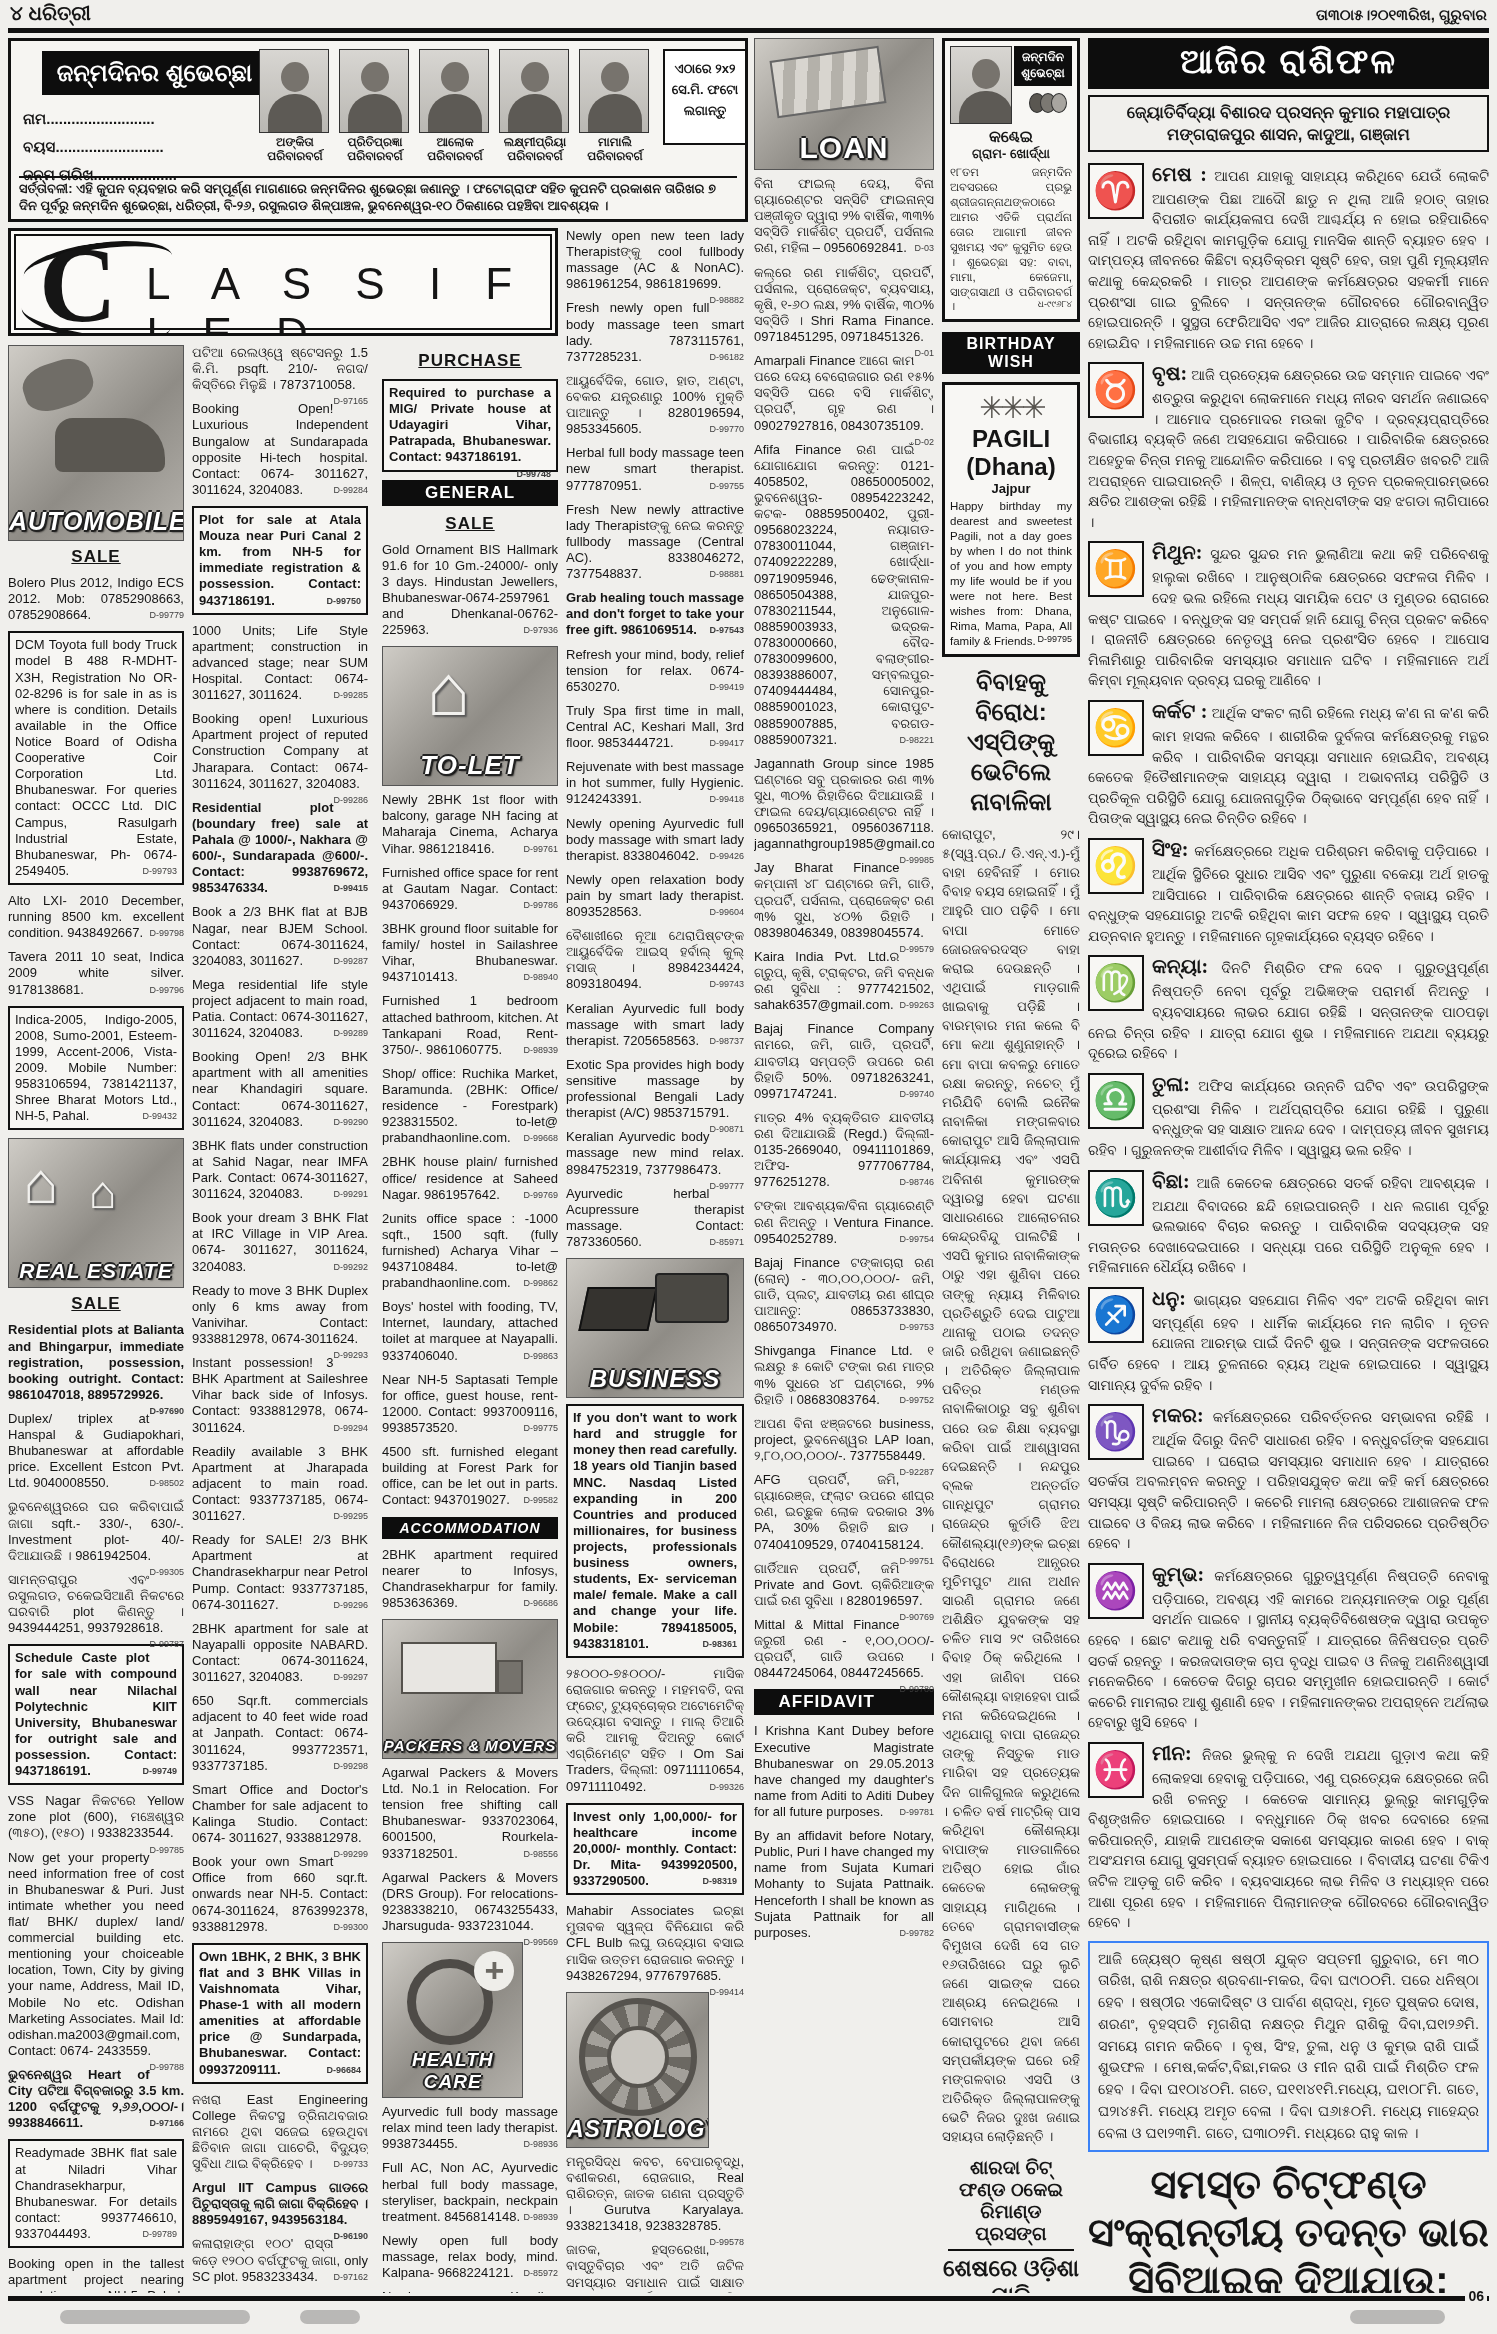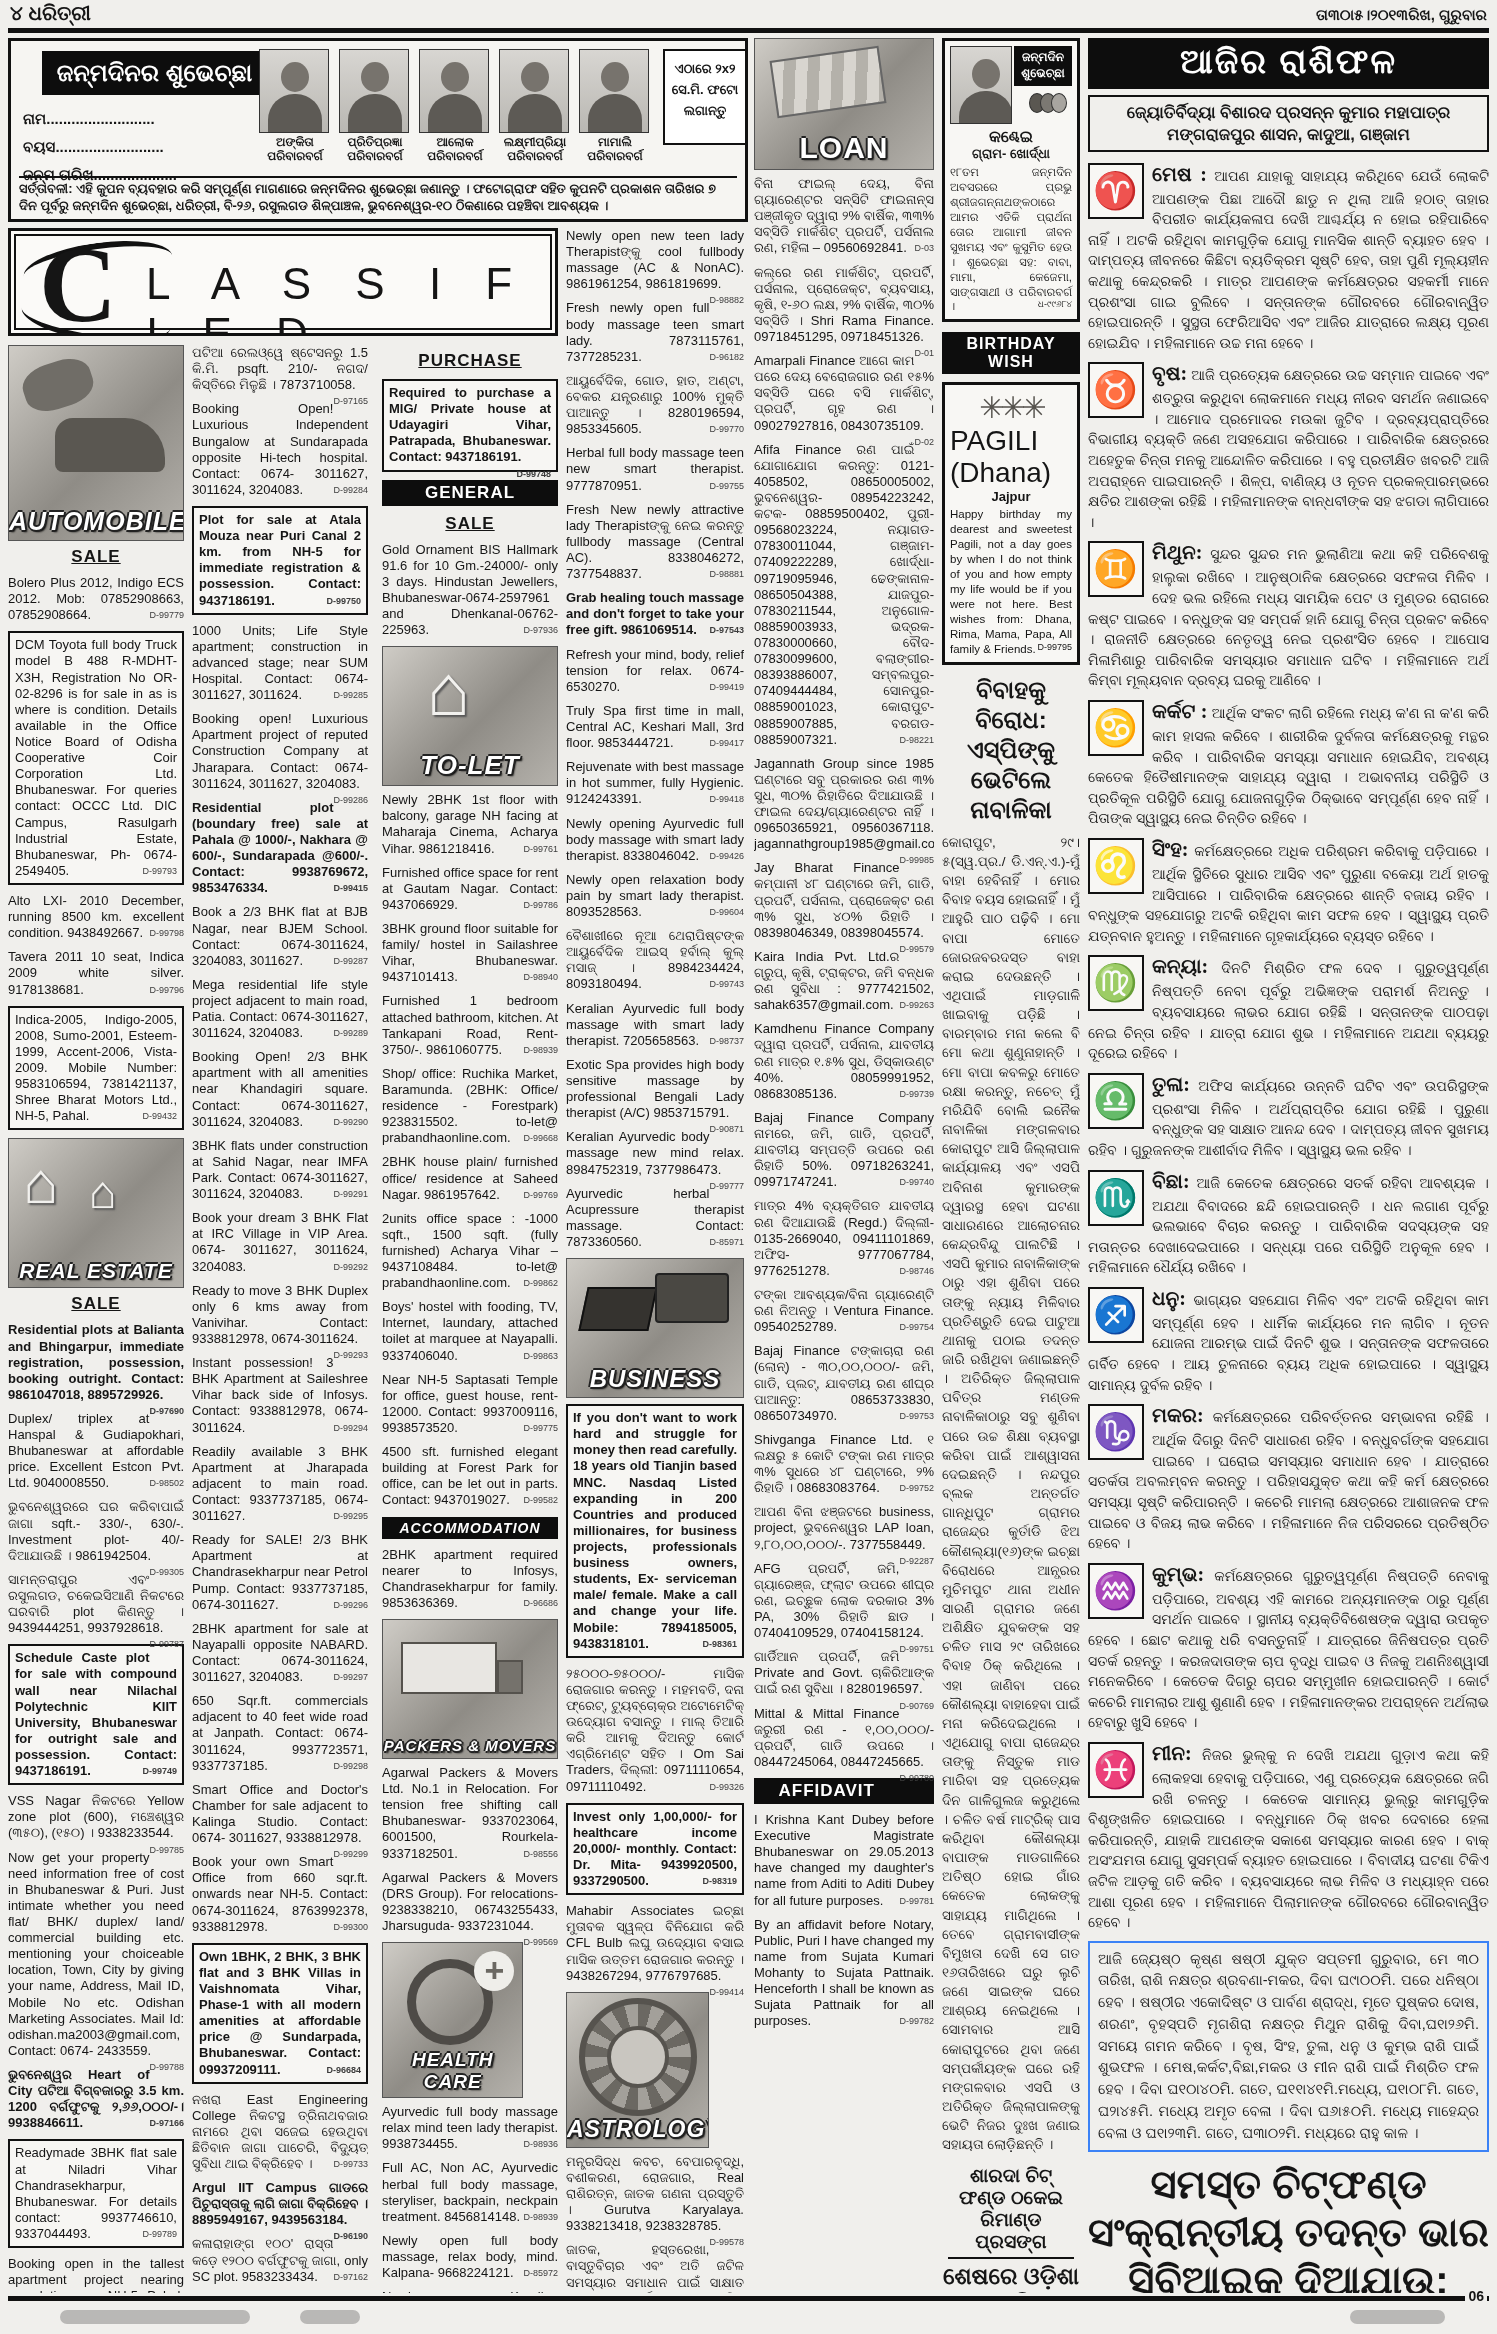--- a/index.html
+++ b/index.html
@@ -58,21 +58,21 @@
   .bwish .tag { position:absolute; right:5px; top:5px; width:58px; height:40px; background:#0d0d0d; color:#fff; font-size:12px; font-weight:bold; text-align:center; padding-top:4px; line-height:1.3; }
   .bwish .bphoto { width:62px; height:78px; }
   .balloons { position:absolute; right:10px; top:52px; }
   .balloon { display:inline-block; width:16px; height:20px; border-radius:50%; background:#5a5751; margin-left:-5px; border:1px solid #333; }
   .balloon.l { background:#a8a5a0; } .balloon.m { background:#7b7872; }
   .bname { text-align:center; font-weight:bold; font-size:16px; margin-top:4px; }
   .bplace { text-align:center; font-weight:bold; font-size:13px; }
   .bmsg { font-size:11.5px; line-height:1.3; margin-top:3px; text-align:justify; }
   .bmsg .ad-id { float:right; font-size:9px; }
   .flower { text-align:center; font-size:30px; color:#55524d; letter-spacing:-4px; }
-  .bname-en { font-weight:normal; font-size:28px; }
+  .bname-en { text-align:center; font-weight:bold; font-size:24px; }
   
   .news-head { text-align:center; font-weight:bold; font-size:24px; line-height:1.25; margin:10px 0 8px; }
   .news-kick { text-align:center; font-weight:bold; font-size:19px; border-bottom:2px solid #111; padding-bottom:4px; margin:10px 6px 4px; }
   .news-head2 { text-align:center; font-weight:bold; font-size:23px; margin-bottom:6px; }
   .news-body { font-size:13.5px; line-height:1.42; text-align:justify; }
   
   .horo-hdr { background:#0d0d0d; color:#fff; text-align:center; font-weight:bold; font-size:34px; padding:4px 0 7px; letter-spacing:2px; }
   .astro-box { border:2px solid #111; text-align:center; font-weight:bold; font-size:16.5px; padding:4px 2px; margin:6px 0 8px; line-height:1.35; }
   .zentry { font-size:14.2px; line-height:1.45; text-align:justify; margin-bottom:6px; }
   .zentry .zicon { float:left; width:56px; height:56px; border:2px solid #111; margin:3px 8px 2px 0; text-align:center; line-height:52px; font-size:36px; background:#f8f7f4; }
@@ -318,21 +318,20 @@
     </div>
     <div>
 
     <div class="ad"><span class="ad-t">ବିନା ଫାଇଲ୍ ଦେୟ, ବିନା ଗ୍ୟାରେଣ୍ଟର ସନ୍ସିଟି ଫାଇନାନ୍ସ ପଞ୍ଜୀକୃତ ଦ୍ୱାରା ୨% ବାର୍ଷିକ, ୩୩% ସବ୍‌ସିଡି ମାର୍କଶିଟ୍ ପ୍ରପର୍ଟି, ପର୍ସନାଲ ରଣ, ମହିଳା – 09560692841.</span> <span class="ad-id">D-03</span></div>
         <div class="ad"><span class="ad-t">କଲ୍‌ରେ ରଣ ମାର୍କଶିଟ୍, ପ୍ରପର୍ଟି, ପର୍ସନାଲ, ପ୍ରୋଜେକ୍ଟ, ବ୍ୟବସାୟ, କୃଷି, ୧-୬୦ ଲକ୍ଷ, ୨% ବାର୍ଷିକ, ୩୦% ସବ୍‌ସିଡି । Shri Rama Finance. 09718451295, 09718451326.</span> <span class="ad-id">D-01</span></div>
         <div class="ad"><span class="ad-t">Amarpali Finance ଆଗେ କାମ ପରେ ଦେୟ ବେରୋଜଗାର ରଣ ୧୫% ସବ୍‌ସିଡି ଘରେ ବସି ମାର୍କଶିଟ୍, ପ୍ରପର୍ଟି, ଗୃହ ରଣ । 09027927816, 08430735109.</span> <span class="ad-id">D-02</span></div>
         <div class="ad"><span class="ad-t">Afifa Finance ରଣ ପାଇଁ ଯୋଗାଯୋଗ କରନ୍ତୁ: 0121-4058502, 08650005002, ଭୁବନେଶ୍ୱର- 08954223242, କଟକ- 08859500402, ପୁରୀ- 09568023224, ନୟାଗଡ- 07830011044, ଗଞ୍ଜାମ- 07409222289, ଖୋର୍ଦ୍ଧା- 09719095946, ଢେଙ୍କାନାଳ- 08650504388, ଯାଜପୁର- 07830211544, ଅନୁଗୋଳ- 08859003933, ଭଦ୍ରକ- 07830000660, ବୌଦ- 07830099600, ବଲାଙ୍ଗୀର- 08393886007, ସମ୍ବଲପୁର- 07409444484, ସୋନପୁର- 08859001023, କୋରାପୁଟ- 08859007885, ବରଗଡ- 08859007321.</span> <span class="ad-id">D-98221</span></div>
         <div class="ad"><span class="ad-t">Jagannath Group since 1985 ଘଣ୍ଟାରେ ସବୁ ପ୍ରକାରର ରଣ ୩% ସୁଧ, ୩୦% ରିହାତିରେ ଦିଆଯାଉଛି । ଫାଇଲ ଦେୟ/ଗ୍ୟାରେଣ୍ଟର ନାହିଁ । 09650365921, 09560367118. jagannathgroup1985@gmail.com.</span> <span class="ad-id">D-99985</span></div>
         <div class="ad"><span class="ad-t">Jay Bharat Finance କମ୍ପାନୀ ୪୮ ଘଣ୍ଟାରେ ଜମି, ଗାଡି, ପ୍ରପର୍ଟି, ପର୍ସନାଲ, ପ୍ରୋଜେକ୍ଟ ରଣ ୩% ସୁଧ, ୪୦% ରିହାତି । 08398046349, 08398045574.</span> <span class="ad-id">D-99579</span></div>
         <div class="ad"><span class="ad-t">Kaira India Pvt. Ltd.ର ଗ୍ରୁପ୍, କୃଷି, ଟ୍ରାକ୍ଟର, ଜମି ବନ୍ଧକ ରଣ ସୁବିଧା : 9777421502, sahak6357@gmail.com.</span> <span class="ad-id">D-99263</span></div>
-        <div class="ad"><span class="ad-t">Kamdhenu Finance Company ଦ୍ୱାରା ପ୍ରପର୍ଟି, ପର୍ସନାଲ, ଯାବତୀୟ ରଣ ମାତ୍ର ୧.୫% ସୁଧ, ଡିସ୍କାଉଣ୍ଟ 40%. 08059991952, 08683085136.</span> <span class="ad-id">D-99739</span></div>
         <div class="ad"><span class="ad-t">Bajaj Finance Company ନାମରେ, ଜମି, ଗାଡି, ପ୍ରପର୍ଟି, ଯାବତୀୟ ସମ୍ପତ୍ତି ଉପରେ ରଣ ରିହାତି 50%. 09718263241, 09971747241.</span> <span class="ad-id">D-99740</span></div>
         <div class="ad"><span class="ad-t">ମାତ୍ର 4% ବ୍ୟକ୍ତିଗତ ଯାବତୀୟ ରଣ ଦିଆଯାଉଛି (Regd.) ଦିଲ୍ଲୀ- 0135-2669040, 09411101869, ଅଫିସ- 9777067784, 9776251278.</span> <span class="ad-id">D-98746</span></div>
         <div class="ad"><span class="ad-t">ଟଙ୍କା ଆବଶ୍ୟକ/ବିନା ଗ୍ୟାରେଣ୍ଟି ରଣ ନିଅନ୍ତୁ । Ventura Finance. 09540252789.</span> <span class="ad-id">D-99754</span></div>
         <div class="ad"><span class="ad-t">Bajaj Finance ଟଙ୍କାଚାରା ରଣ (ଲୋନ୍) - ୩୦,୦୦,୦୦୦/- ଜମି, ଗାଡି, ପ୍ଲଟ୍, ଯାବତୀୟ ରଣ ଶୀଘ୍ର ପାଆନ୍ତୁ: 08653733830, 08650734970.</span> <span class="ad-id">D-99753</span></div>
         <div class="ad"><span class="ad-t">Shivganga Finance Ltd. ୧ ଲକ୍ଷରୁ ୫ କୋଟି ଟଙ୍କା ରଣ ମାତ୍ର ୩% ସୁଧରେ ୪୮ ଘଣ୍ଟାରେ, ୨% ରିହାତି । 08683083764.</span> <span class="ad-id">D-99752</span></div>
         <div class="ad"><span class="ad-t">ଆପଣ ବିନା ଝଞ୍ଜଟରେ business, project, ଭୁବନେଶ୍ୱର LAP loan, ୨,୮୦,୦୦,୦୦୦/-. 7377558449.</span> <span class="ad-id">D-92287</span></div>
         <div class="ad"><span class="ad-t">AFG ପ୍ରପର୍ଟି, ଜମି, ଗ୍ୟାରେଞ୍ଜ, ଫ୍ଲାଟ ଉପରେ ଶୀଘ୍ର ରଣ, ଇଚ୍ଛୁକ ଲୋକ ଦରକାର 3% PA, 30% ରିହାତି ଛାଡ । 07404109529, 07404158124.</span> <span class="ad-id">D-99751</span></div>
         <div class="ad"><span class="ad-t">ଗାର୍ଡିଆନ ପ୍ରପର୍ଟି, ଜମି Private and Govt. ଚାକିରିଆଙ୍କ ପାଇଁ ରଣ ସୁବିଧା । 8280196597.</span> <span class="ad-id">D-90769</span></div>
         <div class="ad"><span class="ad-t">Mittal &amp; Mittal Finance ଜରୁରୀ ରଣ - ୧,୦୦,୦୦୦/- ପ୍ରପର୍ଟି, ଗାଡି ଉପରେ । 08447245064, 08447245665.</span> <span class="ad-id">D-99780</span></div>
       </div>

